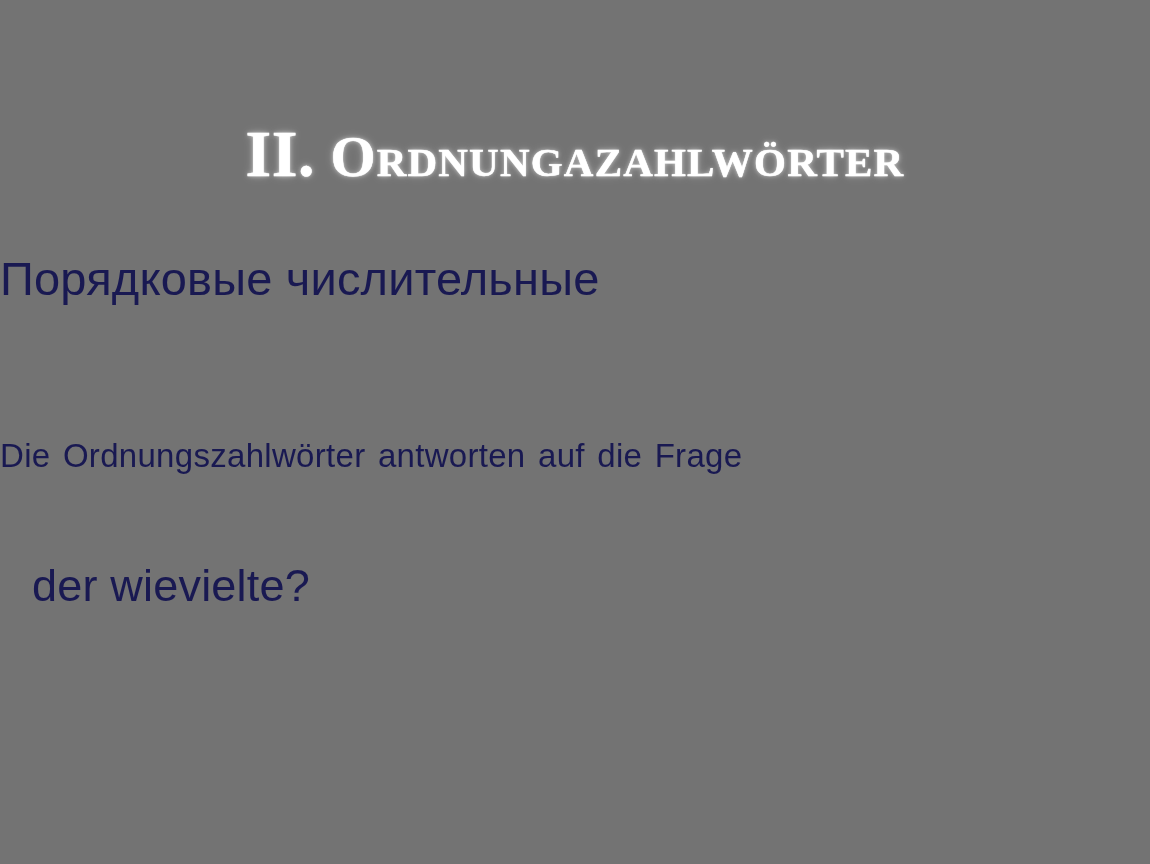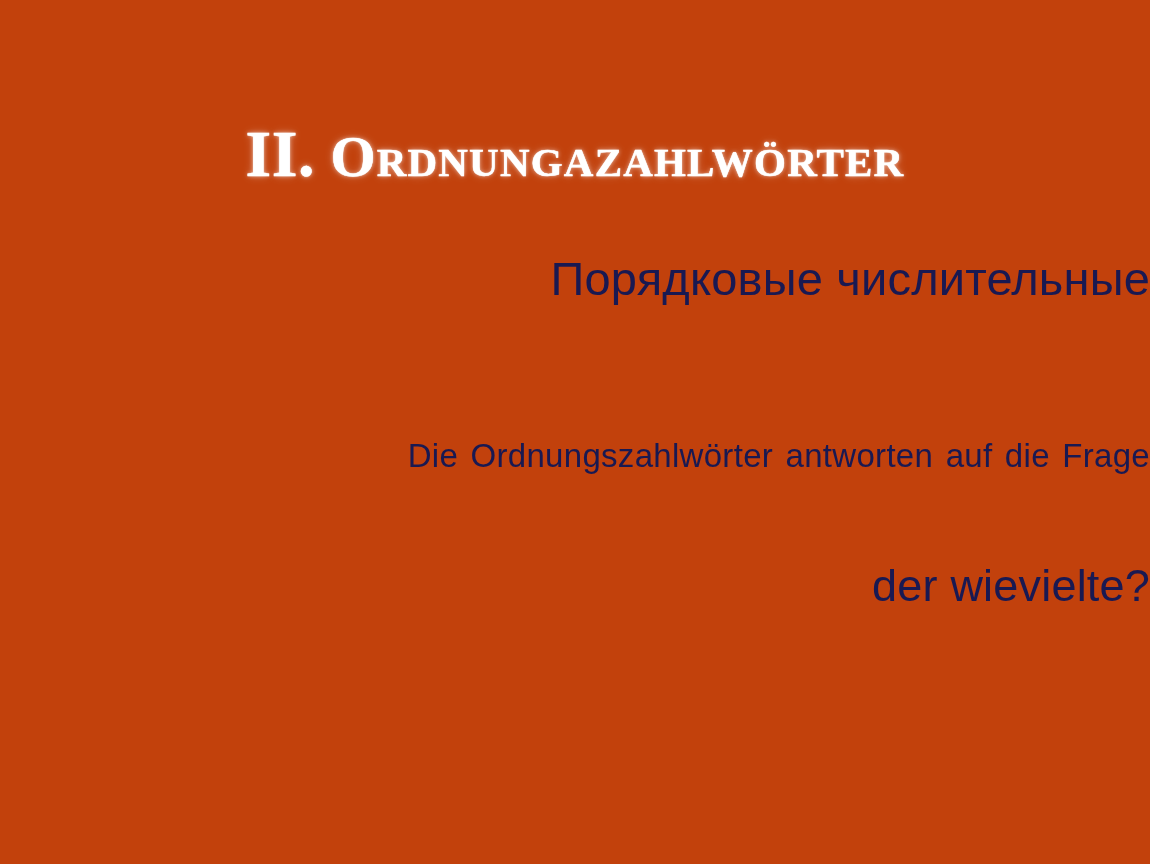--- a/index.html
+++ b/index.html
@@ -12,21 +12,21 @@
     height: 864px;
     background: #c6e4fa;
     font-family: "Liberation Sans", "DejaVu Sans", sans-serif;
     overflow: hidden;
     position: relative;
   }
 
   .slide {
     position: absolute;
     inset: 0;
-    background: #c2410c;
+    background: #737373;
   }
 
   
   .slide-title {
     position: absolute;
     left: 0;
     right: 0;
     top: 78px;
     text-align: center;
     font-family: "Liberation Serif", "DejaVu Serif", serif;
@@ -55,21 +55,21 @@
 
   
   .body-block {
     position: absolute;
     left: 0;
     right: 0;
     top: 230px;
   }
 
   .line {
-    text-align: right;
+    text-align: left;
     color: #191952;
     white-space: nowrap;
     user-select: none;
   }
 
   .line--heading {
     position: absolute;
     left: 0;
     right: 0;
     top: 21px;
@@ -78,21 +78,20 @@
   }
 
   .line--question-intro {
     position: absolute;
     left: 0;
     right: 0;
     top: 207px;
     font-size: 33px;
     letter-spacing: 0.3px;
     word-spacing: 3px;
-    margin-left: 20px;
   }
 
   .line--question {
     position: absolute;
     left: 0;
     right: 0;
     top: 330px;
     font-size: 45px;
     letter-spacing: 0.2px;
     margin-left: 32px;

